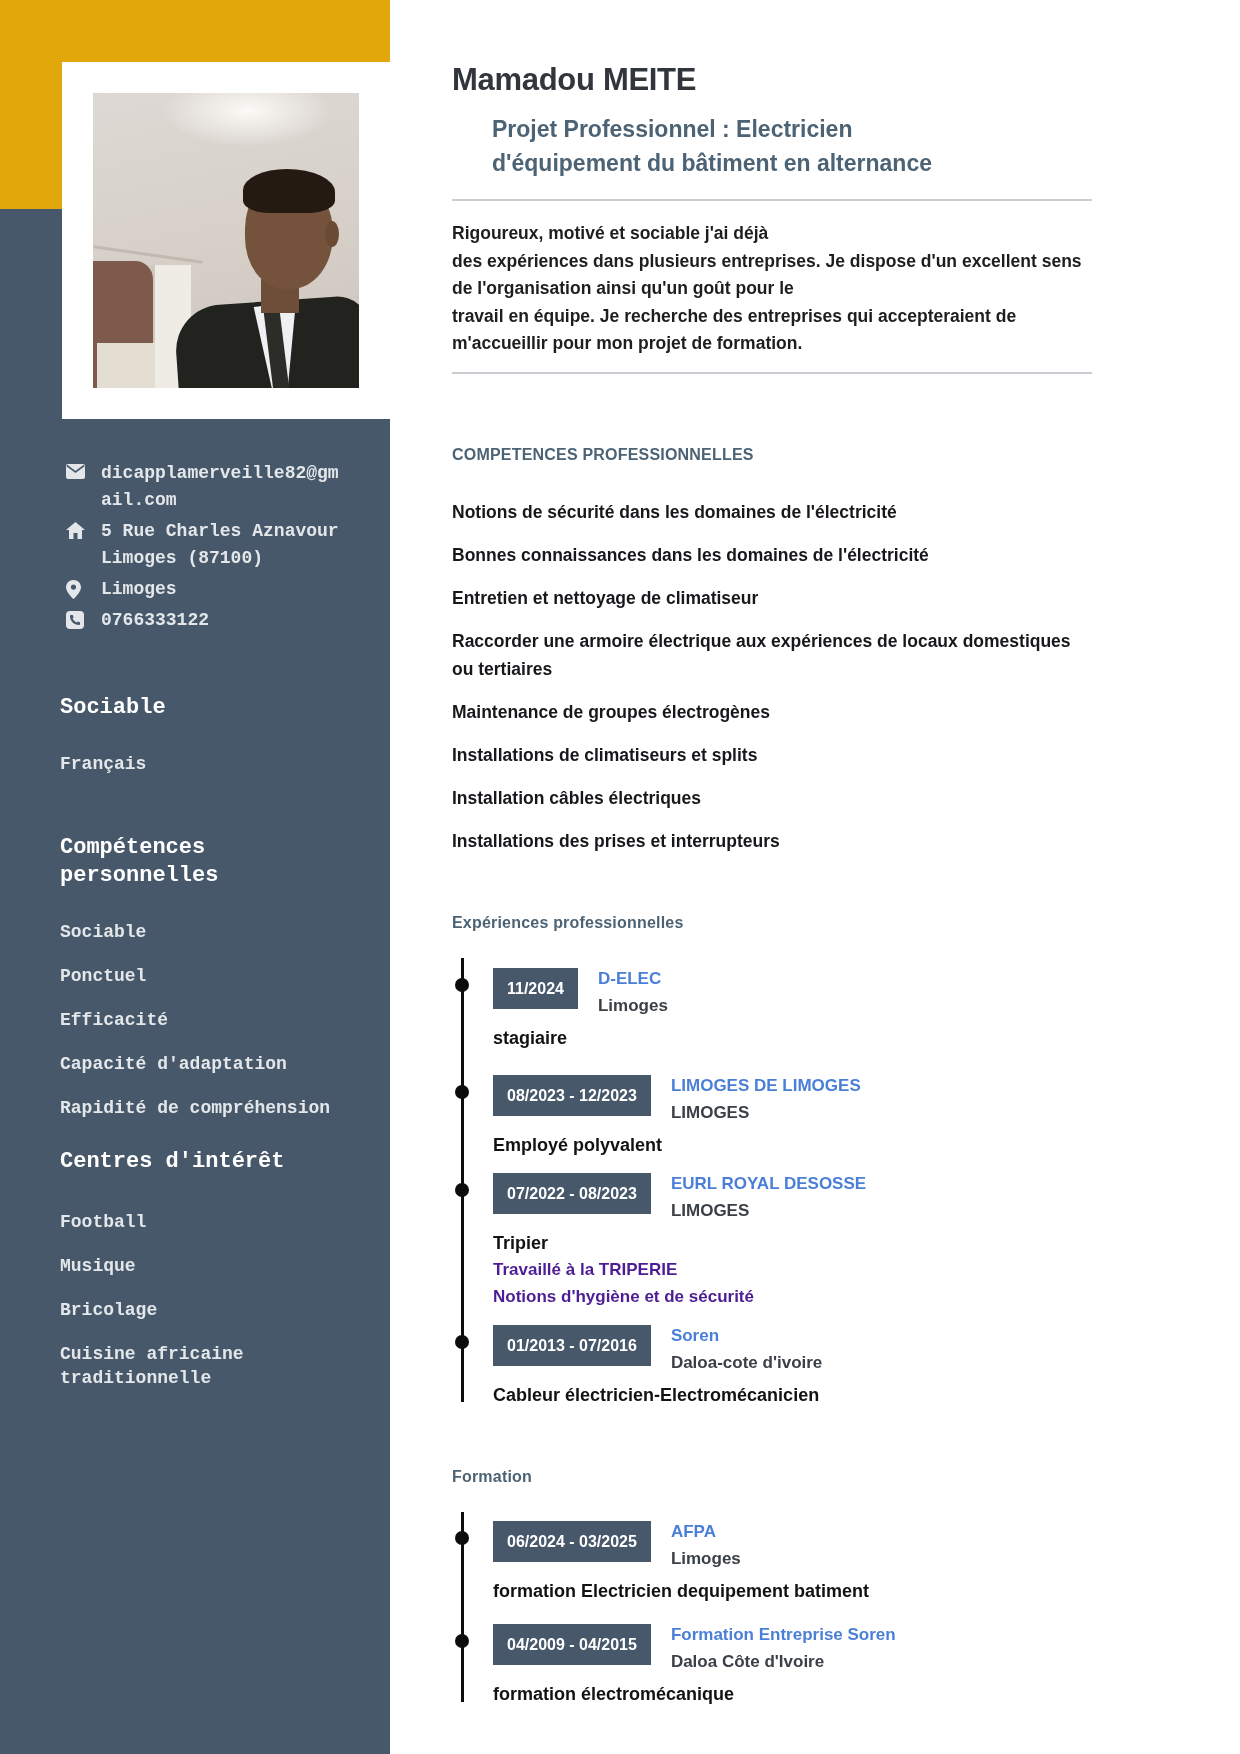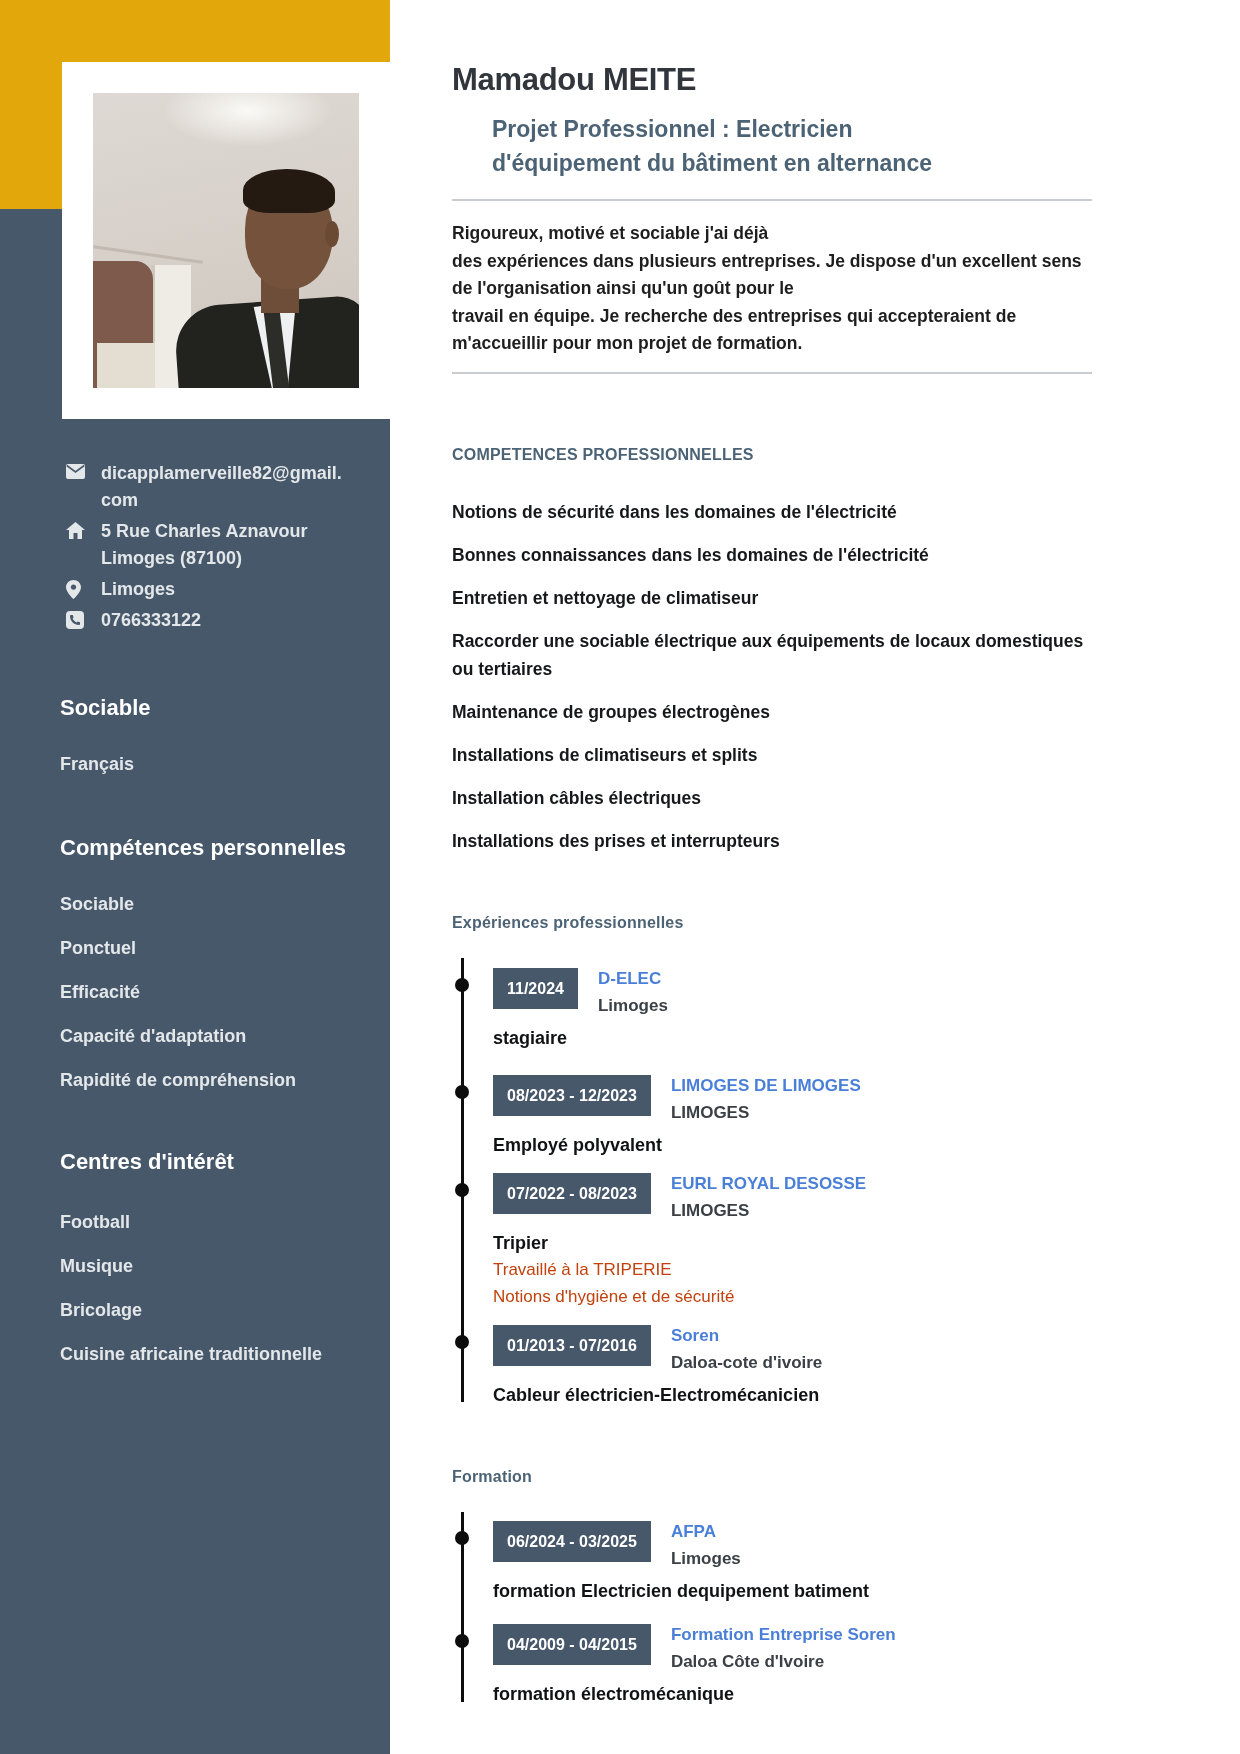--- a/index.html
+++ b/index.html
@@ -1,21 +1,21 @@
 <!DOCTYPE html>
 <html><head>
 <meta charset="utf-8">
 <style>
   * { box-sizing: border-box; margin: 0; padding: 0; }
   html,body { width:1240px; height:1754px; }
   body { font-family:"Liberation Sans", sans-serif; background:#ffffff; overflow:hidden; }
   .page { position:relative; width:1240px; height:1754px; background:#ffffff; }
 
   
-  .sidebar { position:absolute; left:0; top:0; width:390px; height:1754px; background:#47586A; }
+  .sidebar { position:absolute; left:0; top:0; width:390px; height:1754px; background:#47586A;font-family:Liberation Mono, monospace; }
   .accent-block { position:absolute; left:0; top:0; width:390px; height:209px; background:#E1A70B; }
   .photo-card { position:absolute; left:62px; top:62px; width:328px; height:357px; background:#ffffff; }
   .photo { position:absolute; left:31px; top:31px; width:266px; height:295px; overflow:hidden;
            background:
              radial-gradient(ellipse 130px 55px at 58% 6%, #fbfaf6 0%, rgba(236,232,226,0) 65%),
              linear-gradient(168deg, #ded9d4 0%, #d6cfc8 55%, #cbc3ba 100%); }
   .ph-wall-line { position:absolute; left:0; top:160px; width:110px; height:3px; background:#c2bab1; transform:rotate(8deg); }
   .ph-curtain { position:absolute; left:-14px; top:168px; width:74px; height:130px; background:#7d5a4c; border-radius:6px 18px 4px 4px; }
   .ph-curtain2 { position:absolute; left:4px; top:250px; width:58px; height:60px; background:#e4ded2; }
   .ph-window { position:absolute; left:58px; top:172px; width:40px; height:124px; background:#efece6; border-left:4px solid #cfc8bf; }
@@ -60,21 +60,21 @@
   .tl-form { top:1512px; height:190px; }
   .tl-line { position:absolute; left:9px; top:0; bottom:0; width:2.5px; background:#0d0d0d; }
   .t-entry { position:absolute; left:0; width:640px; padding-left:41px; }
   .t-dot { position:absolute; left:3px; top:13px; width:14px; height:14px; background:#0c0c0c; border-radius:50%; }
   .t-head { display:flex; gap:20px; align-items:flex-start; }
   .t-date { background:#47586B; color:#ffffff; font-size:16px; font-weight:700; height:41px; padding:0 14px;
             display:flex; align-items:center; white-space:nowrap; margin-top:3px; }
   .t-company { font-size:17px; font-weight:700; color:#4A7FD8; line-height:27px; text-decoration:none; display:block; }
   .t-loc { font-size:17px; font-weight:700; color:#3A4046; line-height:27px; }
   .t-role { margin-top:7px; font-size:18px; font-weight:700; color:#101214; line-height:25px; }
-  .t-details { font-size:17px; font-weight:400; color:#c2410c; line-height:27px; white-space:pre-line; }
+  .t-details { font-size:17px; font-weight:700; color:#4c1d95; line-height:27px; white-space:pre-line; }
   .e1 { top:7px; } .e2 { top:114px; } .e3 { top:212px; } .e4 { top:364px; }
   .f1 { top:6px; }  .f2 { top:109px; }
 </style>
 </head>
 <body>
 
 <div class="page">
 
   <aside class="sidebar">
     <div class="accent-block"></div>
@@ -170,21 +170,21 @@
     <p class="summary">Rigoureux, motivé et sociable j'ai déjà
 des expériences dans plusieurs entreprises. Je dispose d'un excellent sens de l'organisation ainsi qu'un goût pour le
 travail en équipe. Je recherche des entreprises qui accepteraient de m'accueillir pour mon projet de formation.</p>
     <div class="rule rule-2"></div>
 
     <h3 class="section-title st-comp">COMPETENCES PROFESSIONNELLES</h3>
     <ul class="comp-list">
       <li class="comp-item">Notions de sécurité dans les domaines de l'électricité</li>
       <li class="comp-item">Bonnes connaissances dans les domaines de l'électricité</li>
       <li class="comp-item">Entretien et nettoyage de climatiseur</li>
-      <li class="comp-item">Raccorder une sociable électrique aux équipements de locaux domestiques ou tertiaires</li>
+      <li class="comp-item">Raccorder une armoire électrique aux expériences de locaux domestiques ou tertiaires</li>
       <li class="comp-item">Maintenance de groupes électrogènes</li>
       <li class="comp-item">Installations de climatiseurs et splits</li>
       <li class="comp-item">Installation câbles électriques</li>
       <li class="comp-item">Installations des prises et interrupteurs</li>
     </ul>
 
     <h3 class="section-title st-exp">Expériences professionnelles</h3>
 
     <div class="timeline tl-exp">
       <div class="tl-line"></div>

